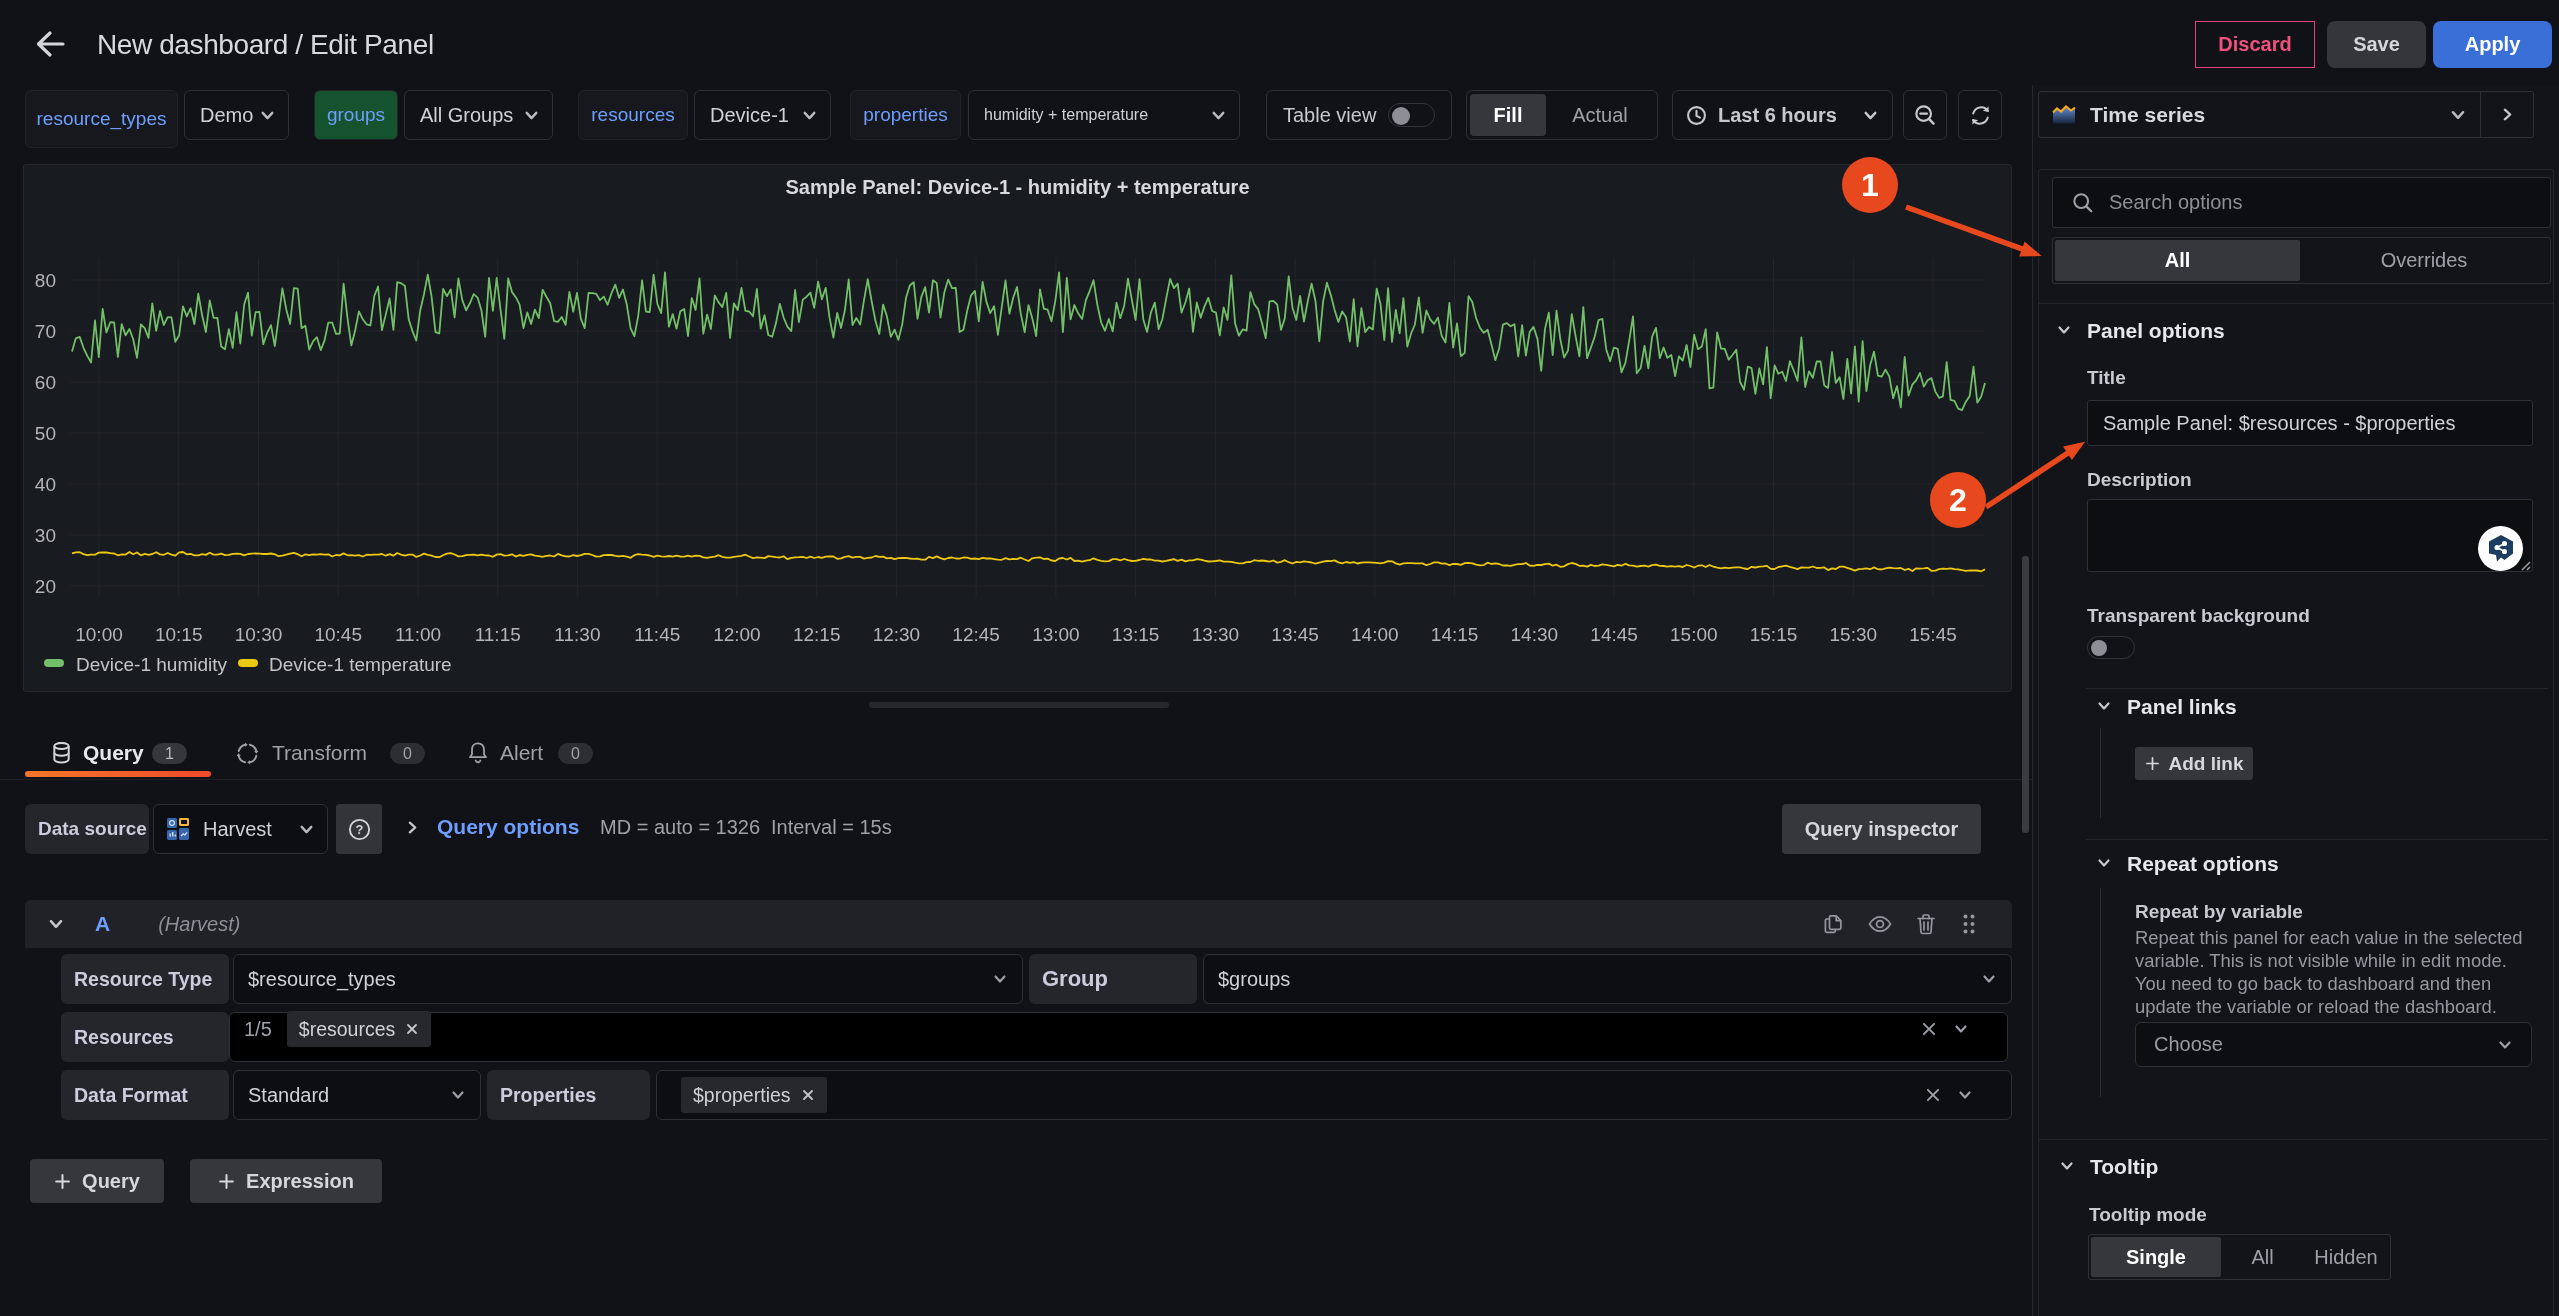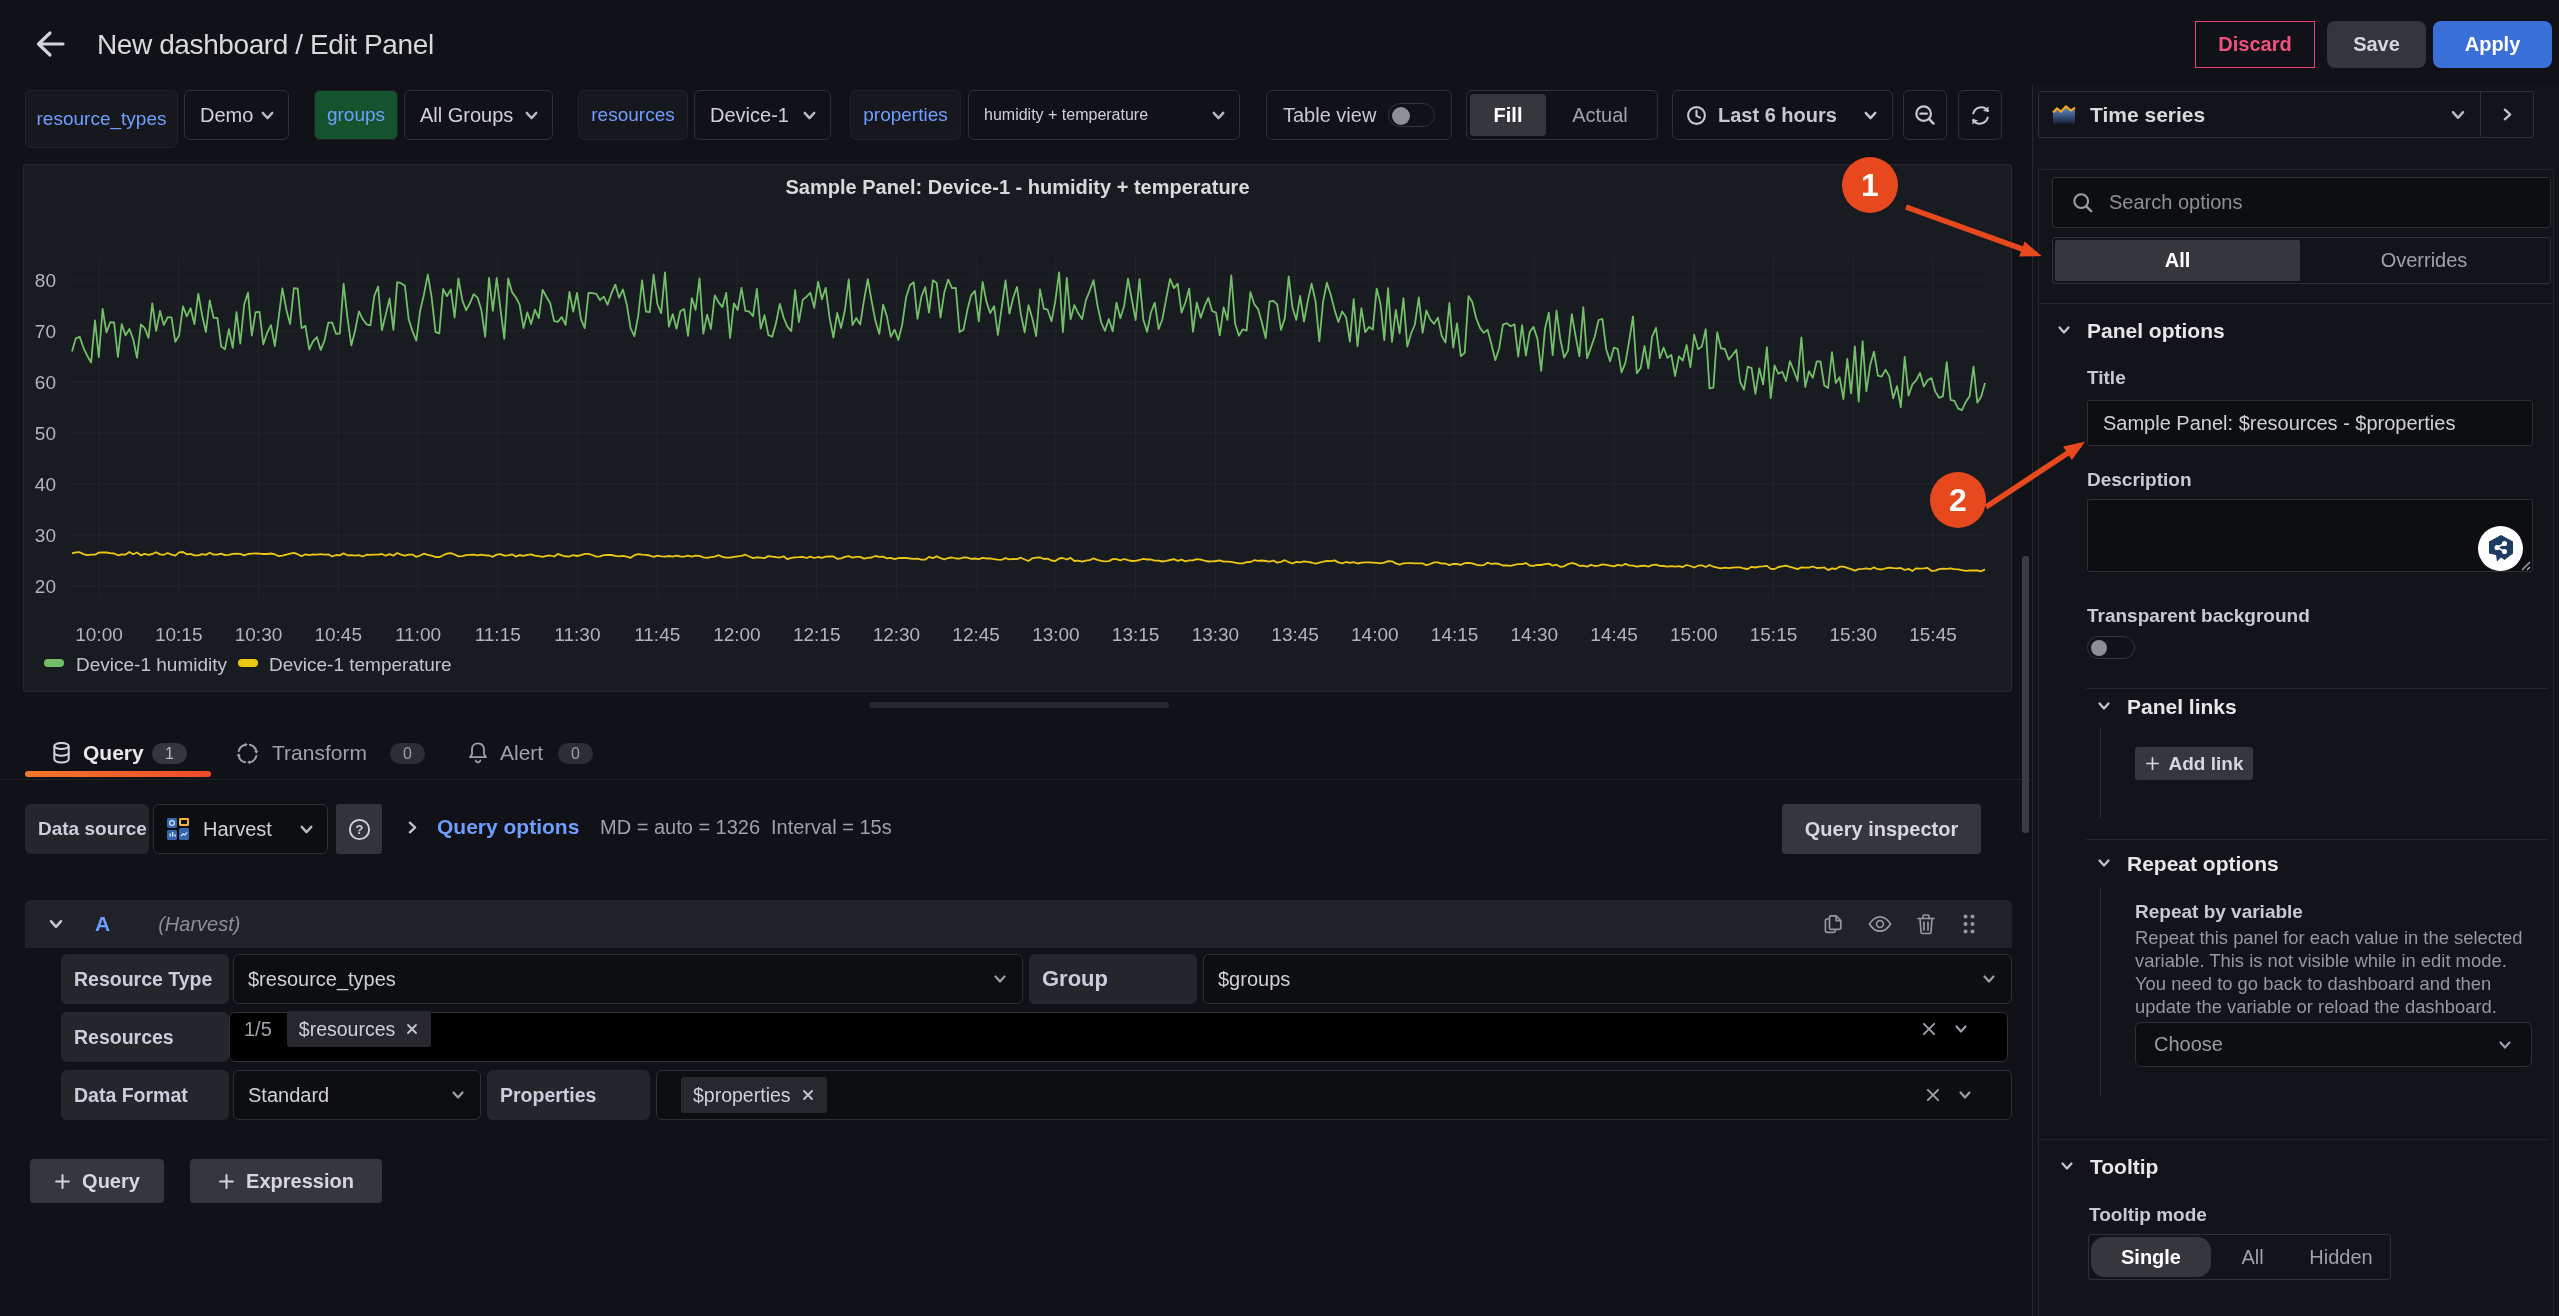--- a/index.html
+++ b/index.html
@@ -436,21 +436,21 @@
   </div>
 <div class="abs" style="left:2038px;top:1139px;width:510px;height:1px;background:#22252a"></div>
 <div class="abs" style="left:2059px;top:1158px">
     <svg width="16" height="16" viewBox="0 0 16 16">
       <path d="M3.5 5.5 L8 10.5 L12.5 5.5" fill="none" stroke="#c7c8ce" stroke-width="2.2" stroke-linecap="round" stroke-linejoin="round"></path>
     </svg>
   </div>
 <div class="abs" style="left:2090px;top:1155px;font-size:21px;font-weight:700;color:#e6e6eb">Tooltip</div>
 <div class="abs" style="left:2089px;top:1204px;font-size:19px;font-weight:700;color:#c9cad1">Tooltip mode</div>
 <div class="abs flex" style="left:2088px;top:1234px;width:303px;height:46px;border:1px solid #2e3036;border-radius:3px;padding:2px">
-  <span class="flex" style="width:120px;height:40px;background:#35373d;border-radius:14px;justify-content:center;font-size:20px;font-weight:700;color:#ffffff">Single</span>
+  <span class="flex" style="width:130px;height:40px;background:#35373d;border-radius:2px;justify-content:center;font-size:20px;font-weight:700;color:#ffffff">Single</span>
   <span class="flex" style="width:83px;height:40px;justify-content:center;font-size:20px;color:#9fa1a8">All</span>
   <span class="flex" style="flex:1;justify-content:center;font-size:20px;color:#9fa1a8">Hidden</span>
 </div>
 
 <svg class="abs" style="left:0;top:0;pointer-events:none" width="2559" height="1316" viewBox="0 0 2559 1316">
   <defs>
     <marker id="ah" markerUnits="userSpaceOnUse" markerWidth="24" markerHeight="20" refX="16" refY="9" orient="auto">
         <path d="M1 1 L22 9 L1 17 Z" fill="#e8481d"></path>
       </marker>
   </defs>

